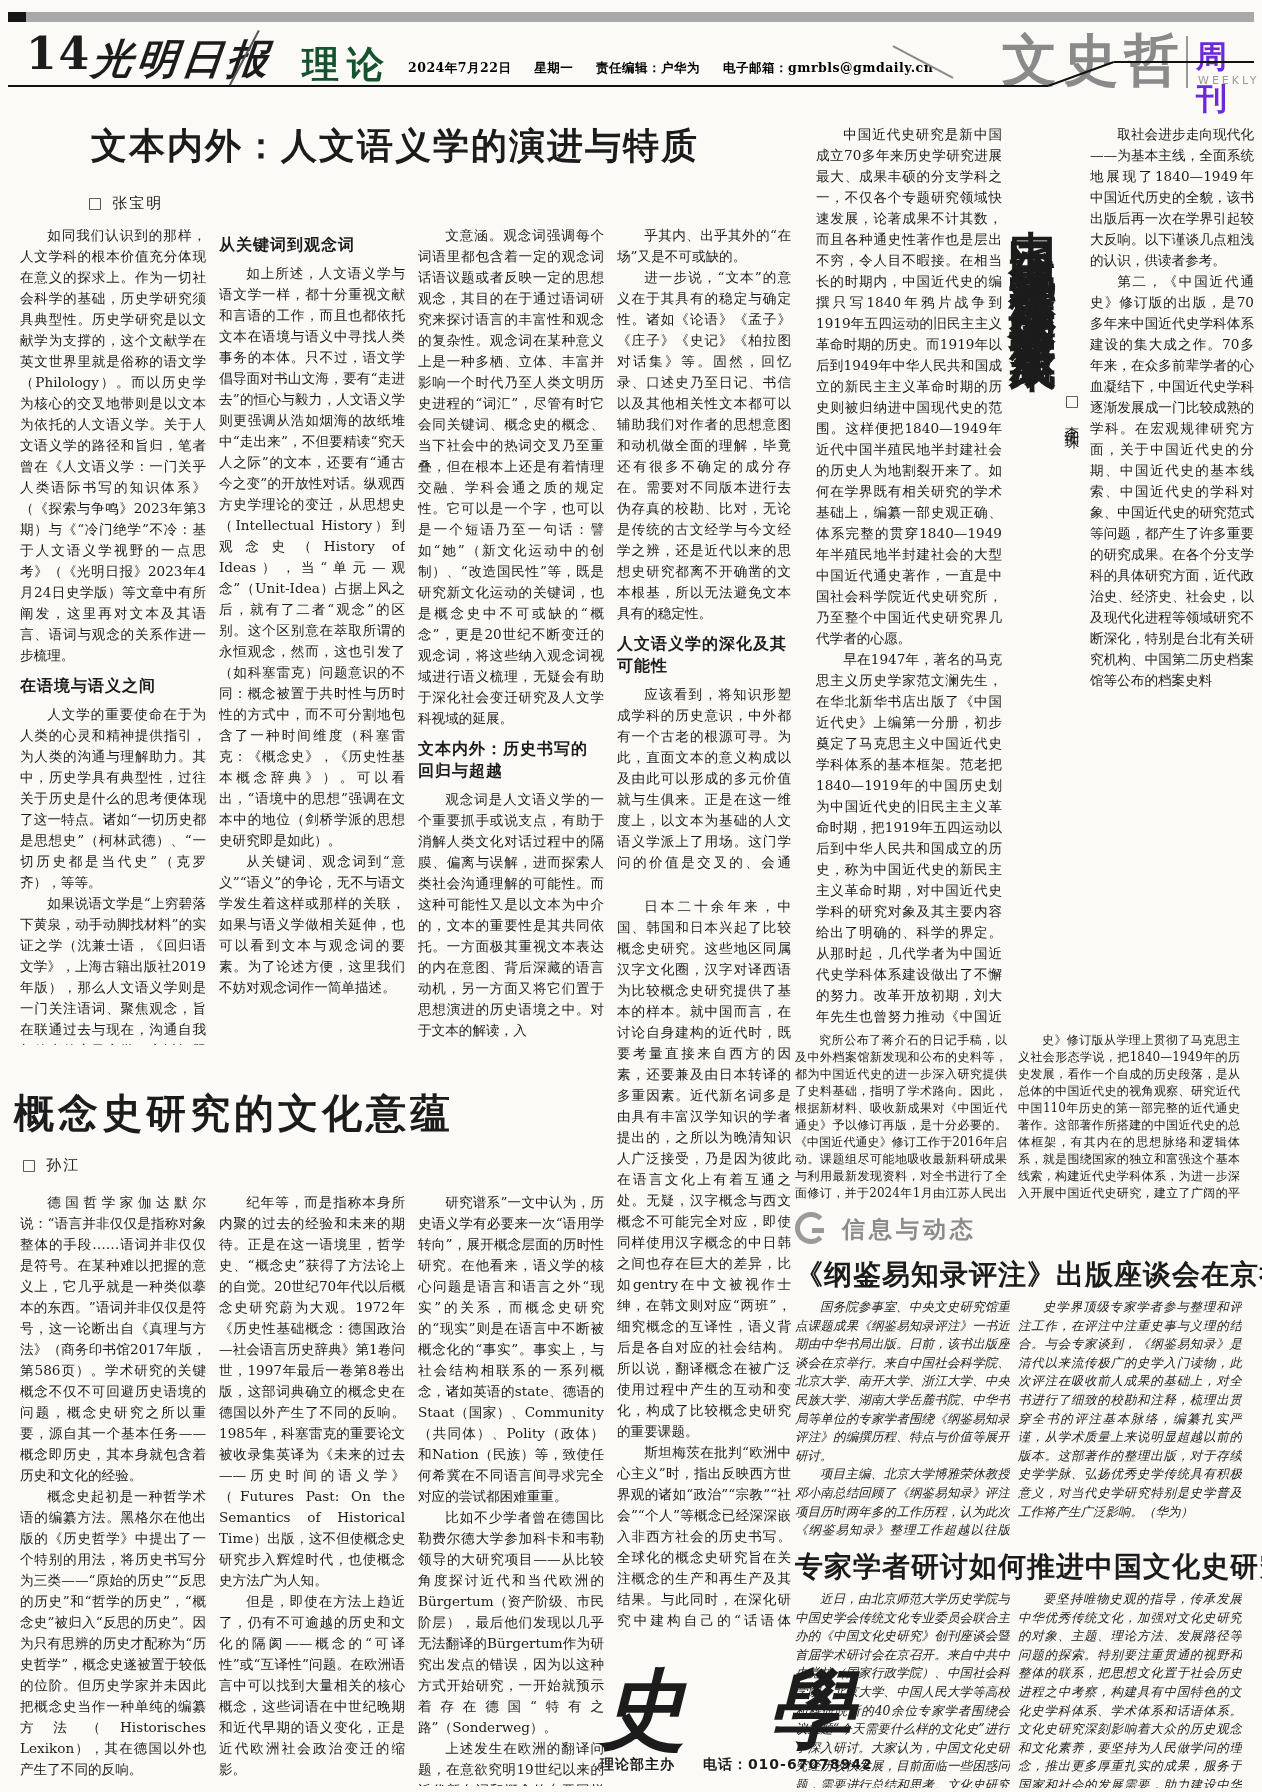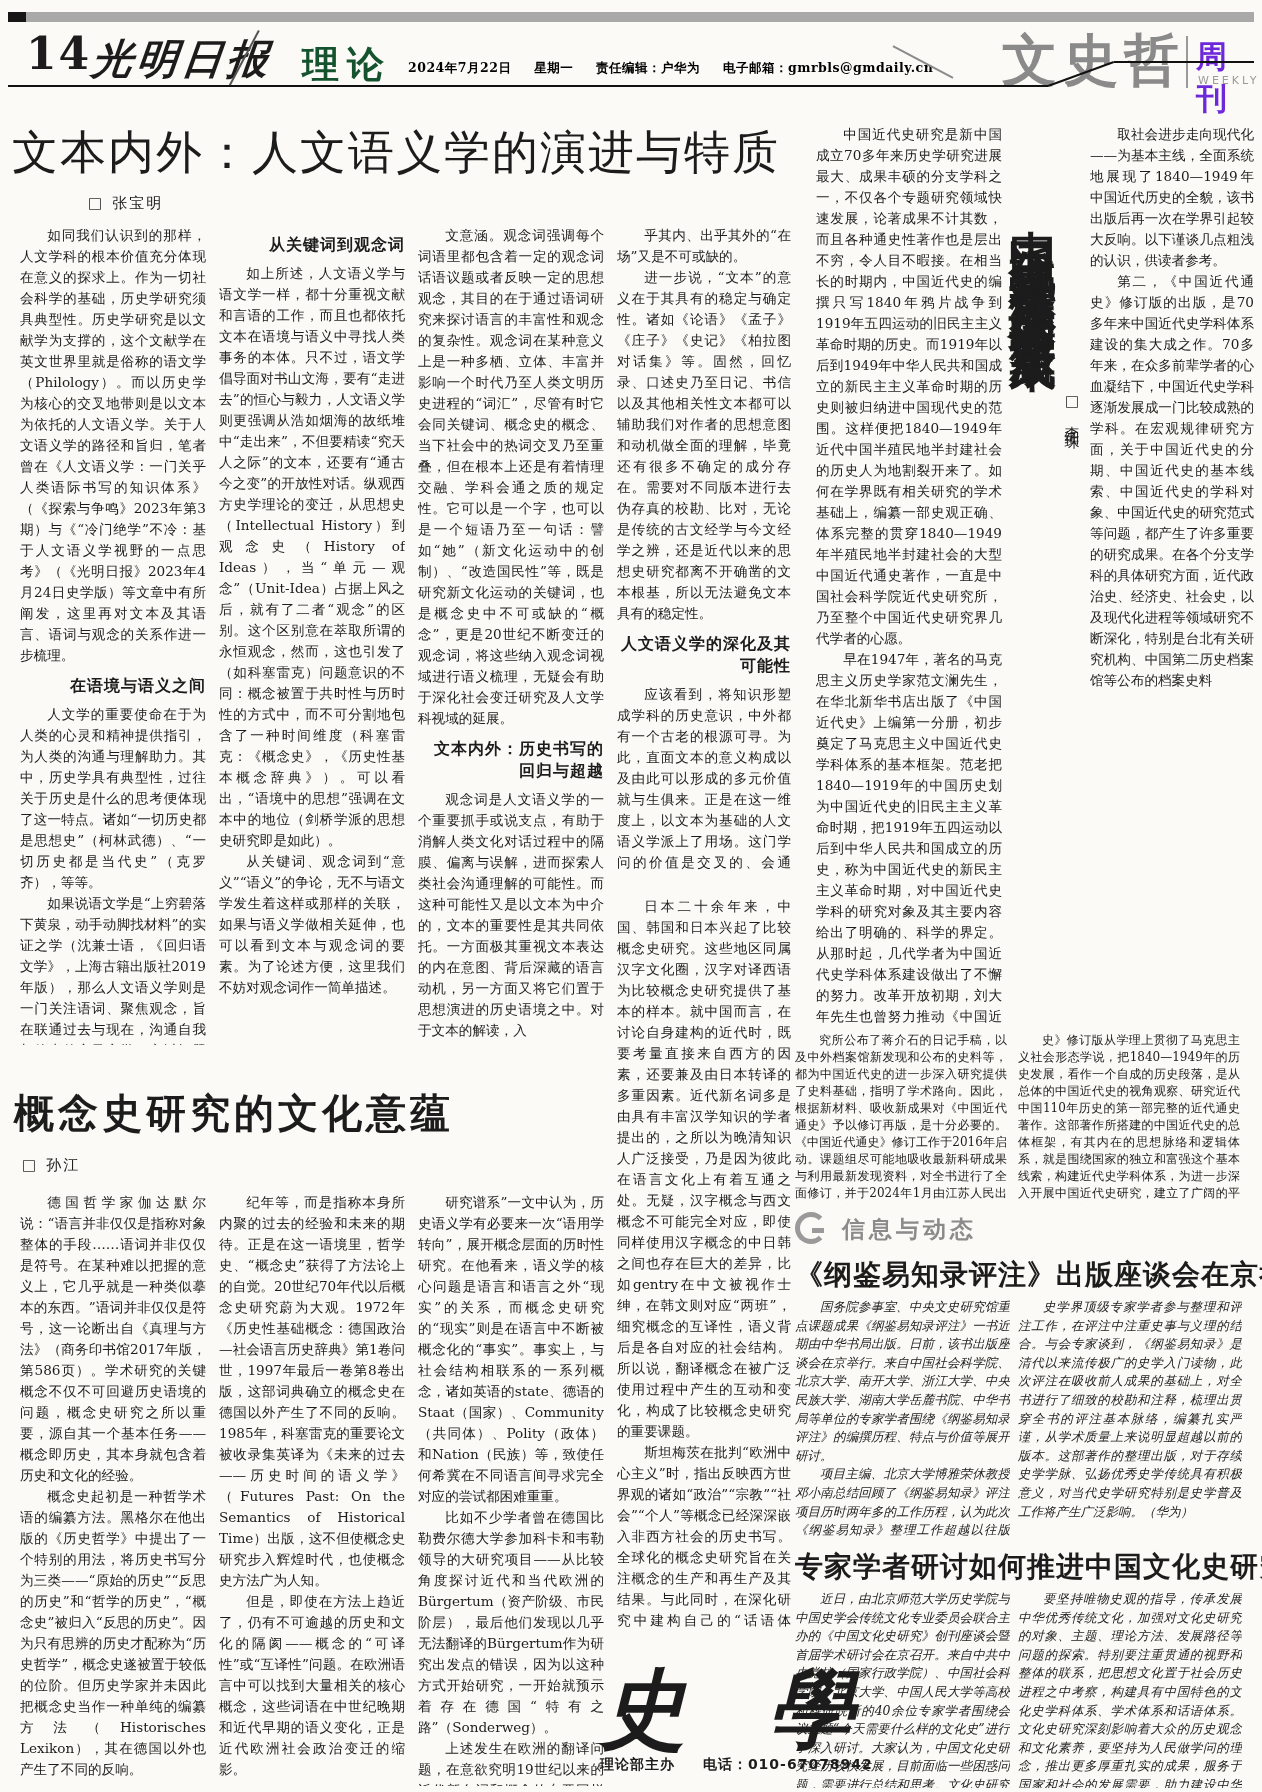--- a/index.html
+++ b/index.html
@@ -17,27 +17,27 @@
   .secttitle{font-size:37px;font-weight:900;color:#14532d;letter-spacing:8px;font-family:"DejaVu Sans","Liberation Sans",sans-serif}
   .dateline{font-size:12.5px;font-weight:700;color:#000000;letter-spacing:.5px}
   .dateline span{margin-right:18px}
   .weeklytitle{font-size:55px;font-weight:900;color:#8a8a8a;letter-spacing:6px}
   .weeklylabel{font-size:31px;font-weight:700;color:#6d28d9;letter-spacing:3px}
   .weeklyen{font-size:11px;color:#9a9a9a;letter-spacing:3px;font-family:"DejaVu Sans","Liberation Sans",sans-serif}
   .vdiv{width:2px;background:#9a9a9a}
   .rule{background:#111}
   .diag{height:2px;background:#111;transform-origin:left center}
   
-  .headline1{font-size:46px;font-weight:400;letter-spacing:2px;text-align:right;white-space:nowrap}
+  .headline1{font-size:36px;font-weight:700;letter-spacing:2px;text-align:center;white-space:nowrap}
   .headline2{font-size:40px;font-weight:900;letter-spacing:4px;white-space:nowrap}
   .byline{font-size:15px;letter-spacing:2px}
   .bysq{margin-right:8px;color:#333}
   .col{text-align:justify;font-size:13.6px;line-height:21px;overflow:hidden}
   .seg{text-indent:2em;margin:0}
-  .subhead{font-weight:700;text-align:right;font-size:16px;line-height:22px;margin:9px 0 7px;
+  .subhead{font-weight:700;text-align:left;font-size:16px;line-height:22px;margin:9px 0 7px;
            font-family:"DejaVu Sans","Liberation Sans",sans-serif;letter-spacing:1px}
   .note{font-weight:700}
   
   .vtitle{writing-mode:vertical-rl;text-orientation:upright;font-size:47px;font-weight:900;
           letter-spacing:7px;line-height:58px;text-align:left}
   .vbyline{writing-mode:vertical-rl;text-orientation:upright;font-size:15px;letter-spacing:4px}
   .smallcol{text-align:justify;font-size:12px;line-height:17px;overflow:hidden}
   
   .gring{width:32px;height:32px;border-radius:50%;border:5px solid #9a9a9a;border-right-color:transparent}
   .gbar{width:12px;height:5px;background:#9a9a9a}

